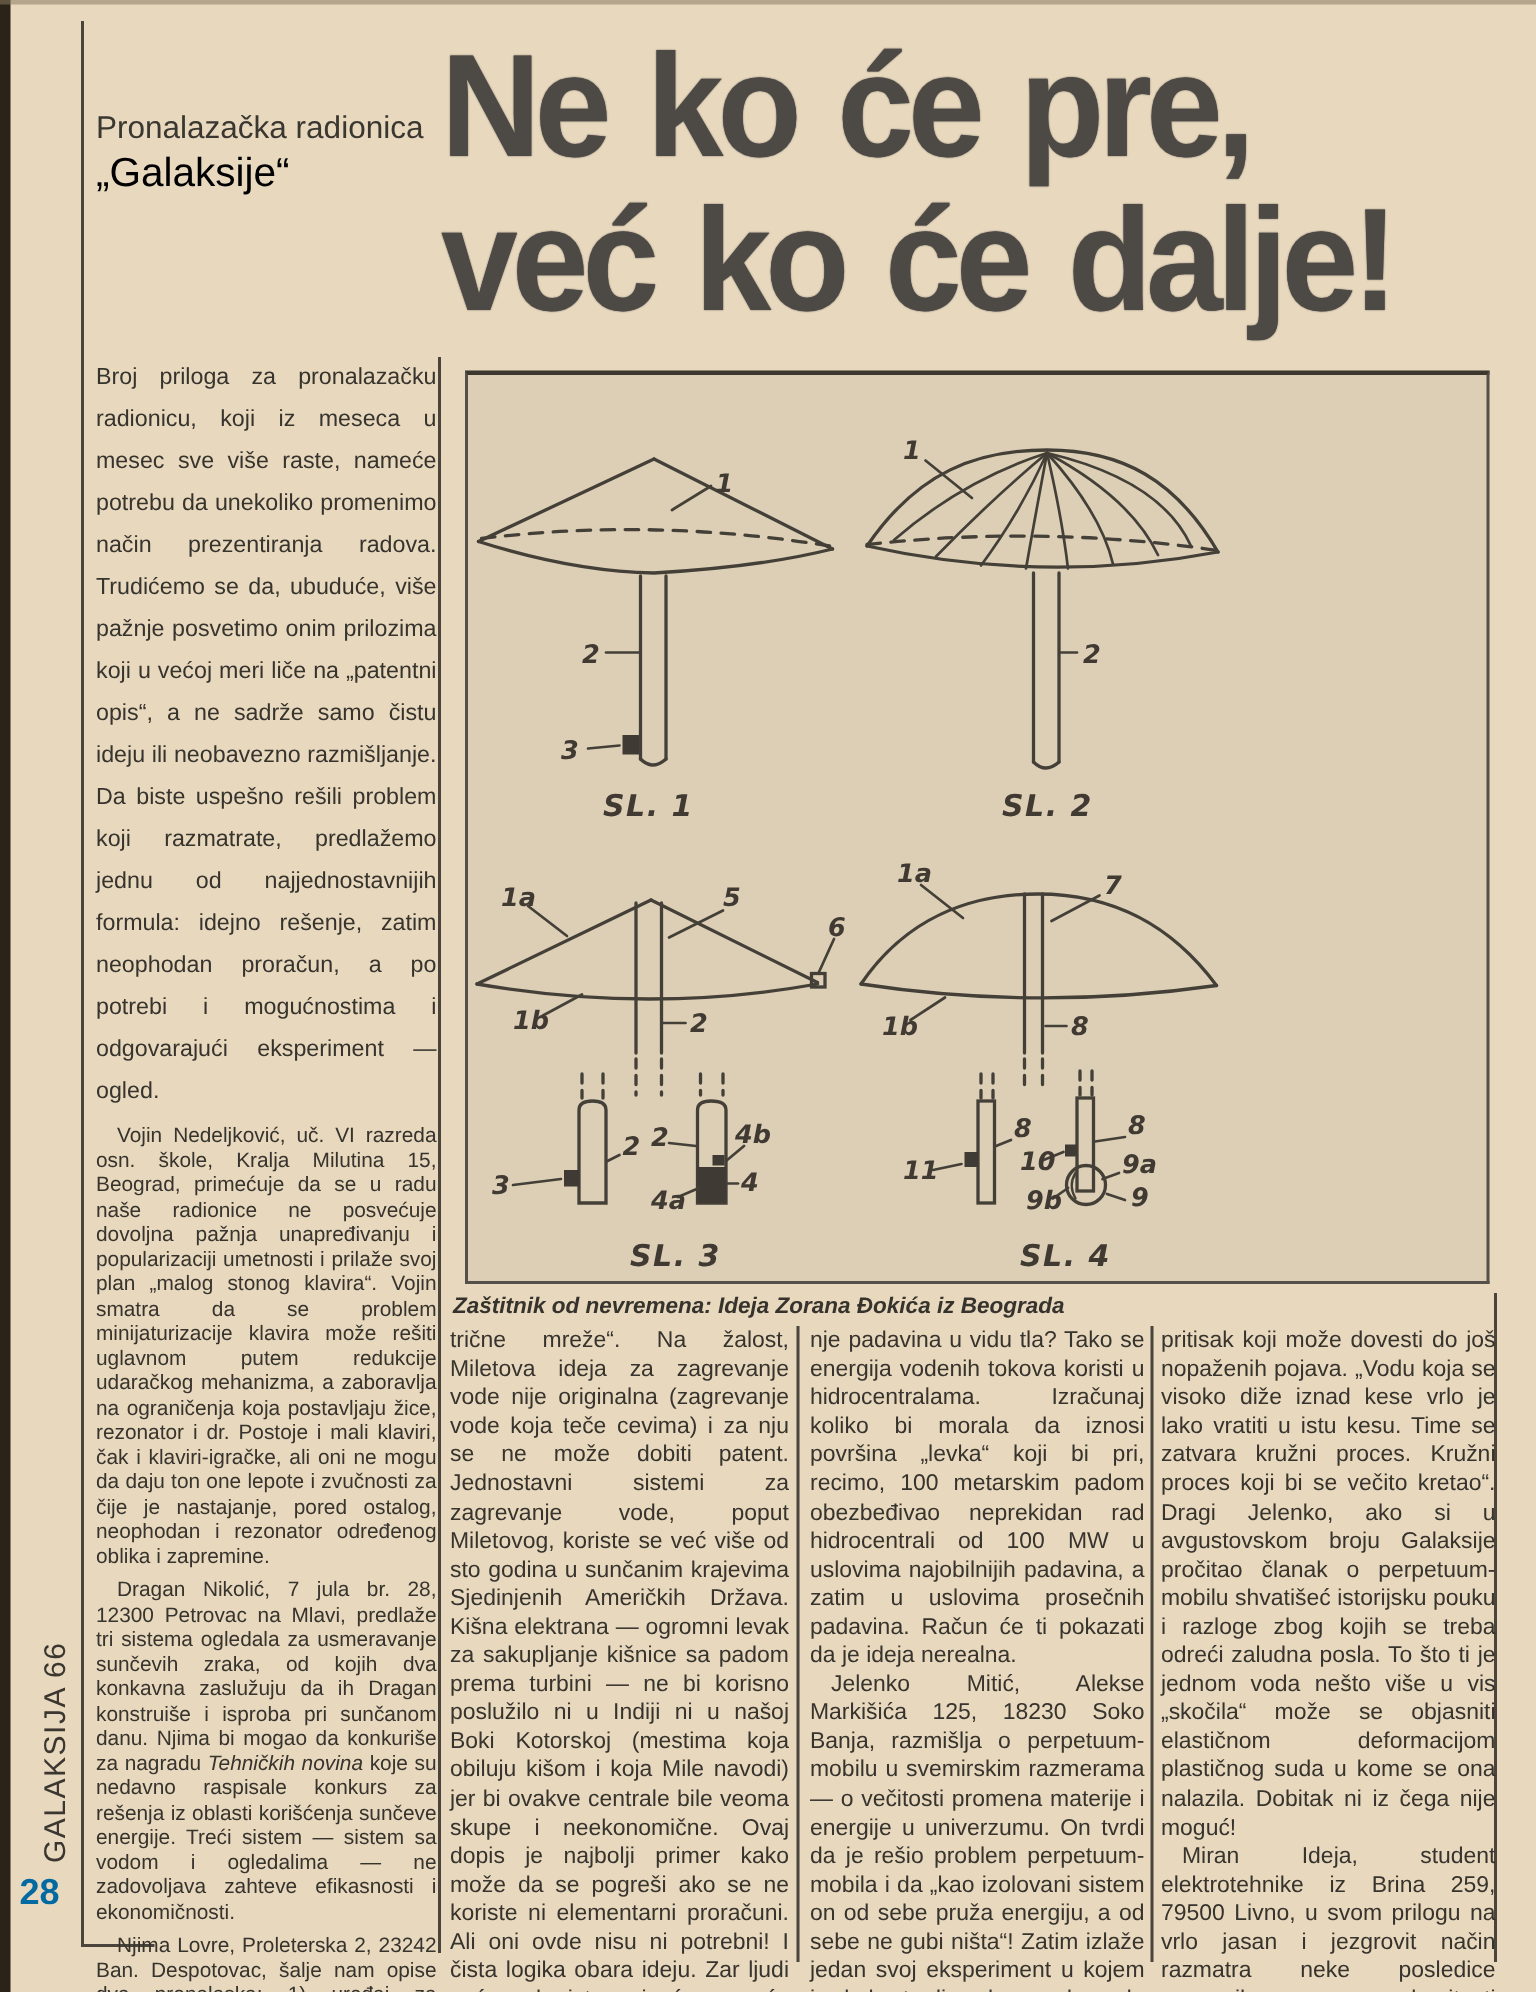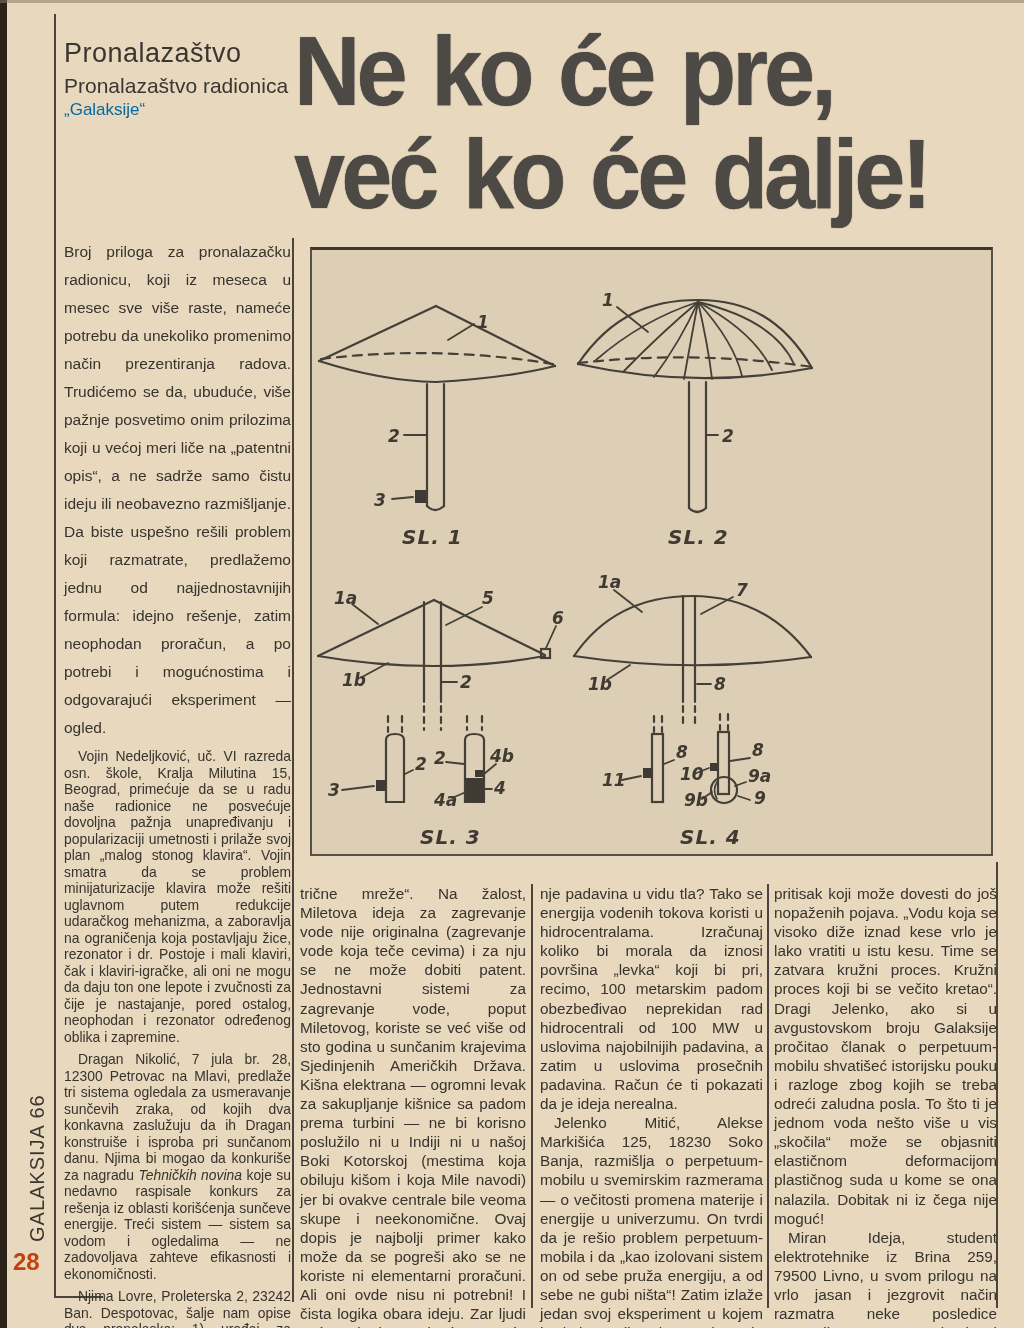--- a/index.html
+++ b/index.html
@@ -13,26 +13,26 @@
   .rule{position:absolute;background:#4a443c;}
   .rule-v{width:2px;}
   .rule-h{height:2px;}
 
   
   .margin-vert{
     position:absolute;left:26px;top:1242px;
     transform:rotate(-90deg);transform-origin:0 0;
     font-size:20px;letter-spacing:1px;color:#3b362f;white-space:nowrap;
   }
-  .page-num{position:absolute;left:13px;top:1248px;font-size:24px;font-weight:700;color:#c2410c;}
+  .page-num{position:absolute;left:13px;top:1248px;font-size:24px;font-weight:700;color:#0369a1;}
 
   
   .kicker{position:absolute;left:64px;top:38px;font-size:27px;letter-spacing:.5px;color:#3a3630;}
   .sub1{position:absolute;left:64px;top:74px;font-size:21px;color:#3a3630;}
-  .sub2{position:absolute;left:64px;top:100px;font-size:17px;color:#0369a1;}
+  .sub2{position:absolute;left:64px;top:100px;font-size:27px;color:#000000;}
   .editor{position:absolute;left:64px;top:142px;font-size:19px;line-height:26px;color:#3a3630;}
 
   
   .headline{
     position:absolute;left:294px;top:20px;width:720px;
     font-size:92px;line-height:97px;font-weight:700;
     letter-spacing:-4px;word-spacing:6px;color:#4d4945;
     transform:scaleY(1.06);transform-origin:top left;white-space:nowrap;
     text-shadow:0 0 1px #4d4945;
   }
@@ -81,22 +81,21 @@
   <div class="rule rule-v" style="left:54px;top:14px;height:1284px;"></div>
   <div class="rule rule-v" style="left:292px;top:238px;height:1064px;"></div>
   <div class="rule rule-v" style="left:531px;top:884px;height:424px;"></div>
   <div class="rule rule-v" style="left:767px;top:884px;height:424px;"></div>
   <div class="rule rule-v" style="left:996px;top:862px;height:446px;"></div>
   <div class="rule rule-h" style="left:55px;top:1296px;width:48px;"></div>
 
   <div class="margin-vert">GALAKSIJA 66</div>
   <div class="page-num">28</div>
 
-  <div class="kicker">Pronalazaštvo</div>
-  <div class="sub1">Pronalazaštvo radionica</div>
+  <div class="sub1">Pronalazačka radionica</div>
   <div class="sub2">„Galaksije“</div>
 
   <div class="headline">
     <div>Ne ko će pre,</div>
     <div>već ko će dalje!</div>
   </div>
 
   <div class="leftcol">
     <p class="intro">Broj priloga za pronalazačku radionicu, koji iz meseca u mesec sve više raste, nameće potrebu da unekoliko promenimo način prezentiranja radova. Trudićemo se da, ubuduće, više pažnje posvetimo onim prilozima koji u većoj meri liče na „patentni opis“, a ne sadrže samo čistu ideju ili neobavezno razmišljanje. Da biste uspešno rešili problem koji razmatrate, predlažemo jednu od najjednostavnijih formula: idejno rešenje, zatim neophodan proračun, a po potrebi i mogućnostima i odgovarajući eksperiment — ogled.</p>
     <p class="body"><span class="lead">Vojin Nedeljković,</span><span> uč. VI razreda osn. škole, Kralja Milutina 15, Beograd, primećuje da se u radu naše radionice ne posvećuje dovoljna pažnja unapređivanju i popularizaciji umetnosti i prilaže svoj plan „malog stonog klavira“. Vojin smatra da se problem minijaturizacije klavira može rešiti uglavnom putem redukcije udaračkog mehanizma, a zaboravlja na ograničenja koja postavljaju žice, rezonator i dr. Postoje i mali klaviri, čak i klaviri-igračke, ali oni ne mogu da daju ton one lepote i zvučnosti za čije je nastajanje, pored ostalog, neophodan i rezonator određenog oblika i zapremine.</span></p>
@@ -231,20 +230,21 @@
         <text x="368" y="530" stroke="none">10</text>
         <text x="440" y="506" stroke="none">8</text>
         <text x="436" y="532" stroke="none">9a</text>
         <text x="372" y="556" stroke="none">9b</text>
         <text x="442" y="554" stroke="none">9</text>
         <text x="368" y="594" class="sl" stroke="none">SL. 4</text>
       </g>
     </svg>
   </div>
 
+  <div class="fig-caption">Zaštitnik od nevremena: Ideja Zorana Đokića iz Beograda</div>
 
   <div class="bcol col1">
     <p>trične mreže“. Na žalost, Miletova ideja za zagrevanje vode nije originalna (zagrevanje vode koja teče cevima) i za nju se ne može dobiti patent. Jednostavni sistemi za zagrevanje vode, poput Miletovog, koriste se već više od sto godina u sunčanim krajevima Sjedinjenih Američkih Država. Kišna elektrana — ogromni levak za sakupljanje kišnice sa padom prema turbini — ne bi korisno poslužilo ni u Indiji ni u našoj Boki Kotorskoj (mestima koja obiluju kišom i koja Mile navodi) jer bi ovakve centrale bile veoma skupe i neekonomične. Ovaj dopis je najbolji primer kako može da se pogreši ako se ne koriste ni elementarni proračuni. Ali oni ovde nisu ni potrebni! I čista logika obara ideju. Zar ljudi već ne koriste najveće moguće „lekove“ za sakuplja-</p>
   </div>
 
   <div class="bcol col2">
     <p>nje padavina u vidu tla? Tako se energija vodenih tokova koristi u hidrocentralama. Izračunaj koliko bi morala da iznosi površina „levka“ koji bi pri, recimo, 100 metarskim padom obezbeđivao neprekidan rad hidrocentrali od 100 MW u uslovima najobilnijih padavina, a zatim u uslovima prosečnih padavina. Račun će ti pokazati da je ideja nerealna.</p>
     <p><span class="lead">Jelenko Mitić,</span><span> Alekse Markišića 125, 18230 Soko Banja, razmišlja o perpetuum-mobilu u svemirskim razmerama — o večitosti promena materije i energije u univerzumu. On tvrdi da je rešio problem perpetuum-mobila i da „kao izolovani sistem on od sebe pruža energiju, a od sebe ne gubi ništa“! Zatim izlaže jedan svoj eksperiment u kojem je, kako tvrdi, pokazao da voda ima svoj anti-</span></p>
   </div>
 

